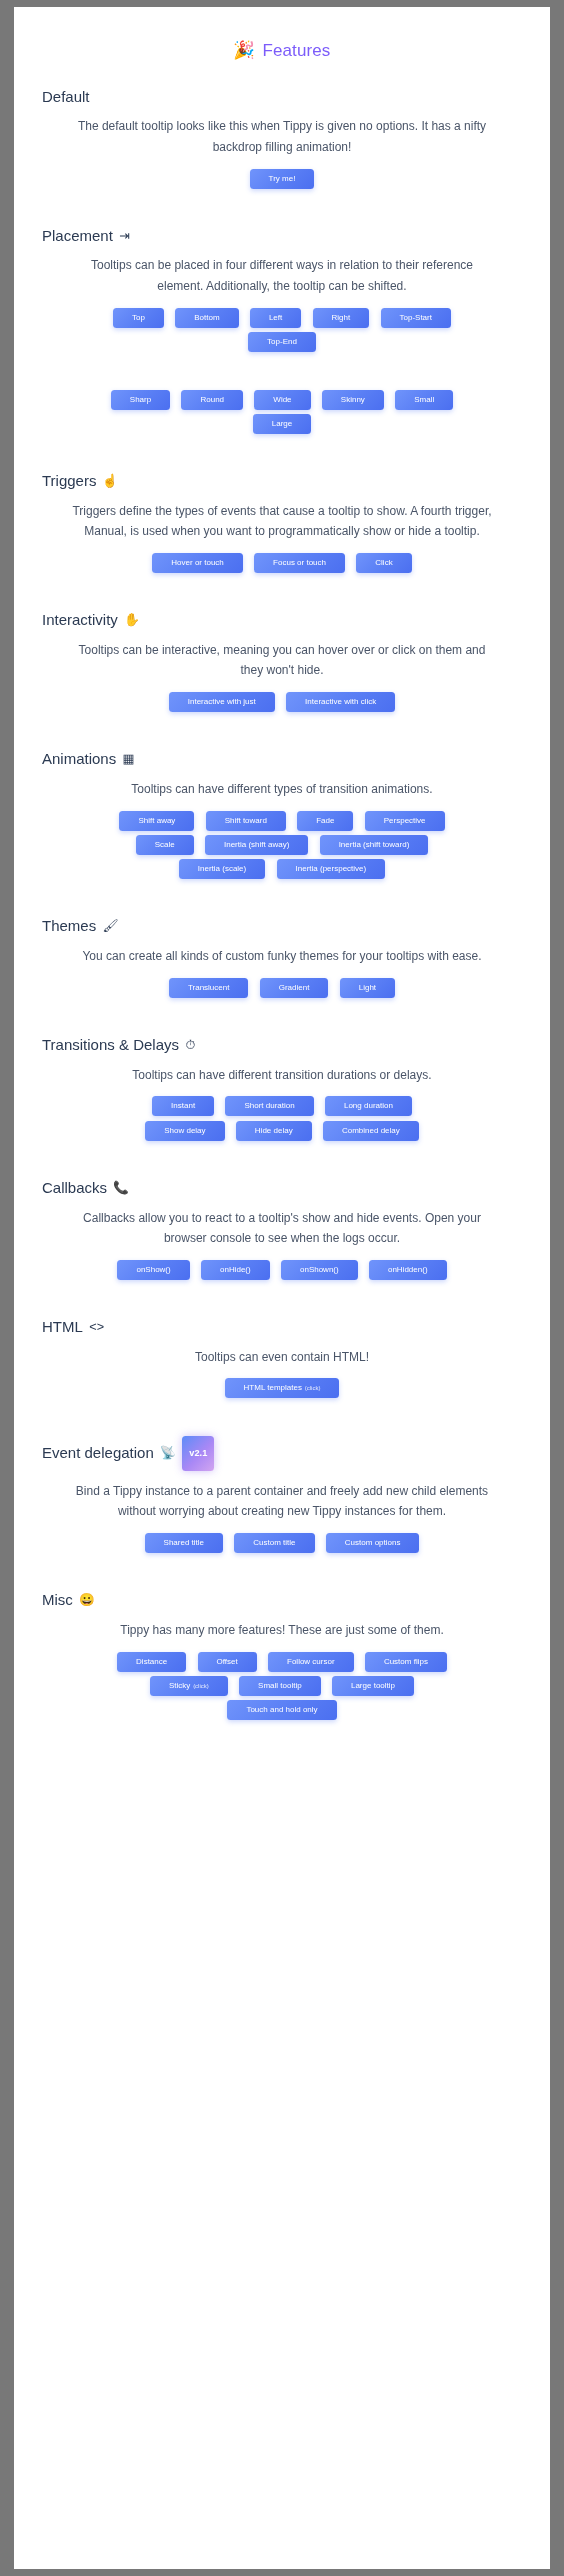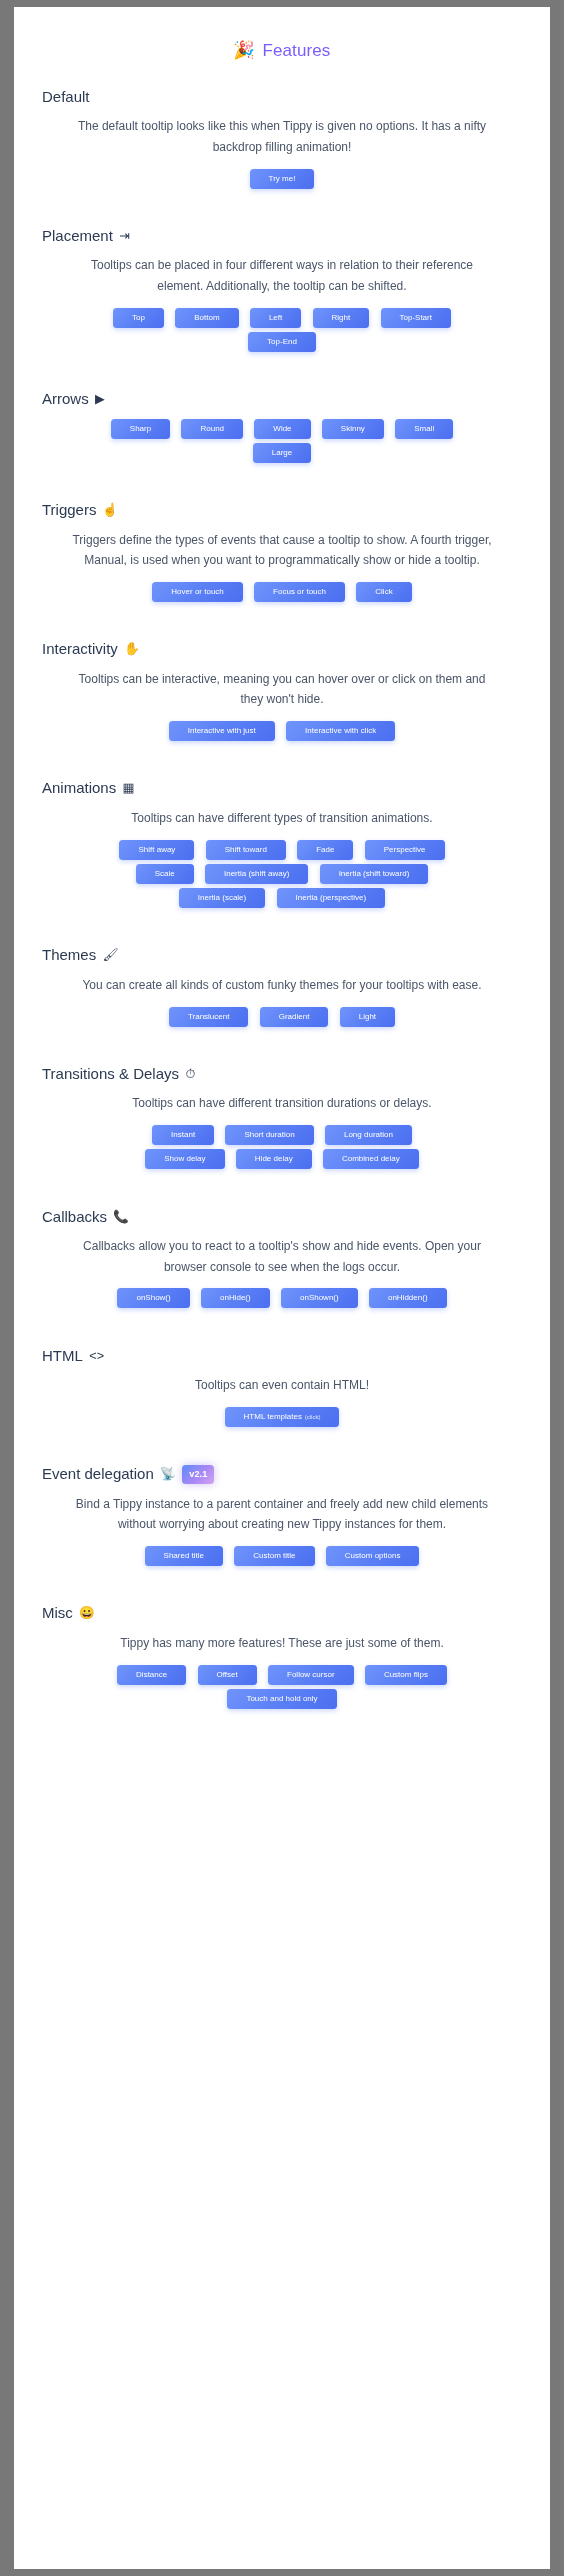--- a/index.html
+++ b/index.html
@@ -66,21 +66,21 @@
   }
   .section-title .sec-emoji {
     font-size: 12.7px;
     line-height: 1;
   }
   .badge {
     display: inline-block;
     font-size: 9.2px;
     font-weight: bold;
     color: #ffffff;
-    padding: 4px 7px;
+    padding: 12px 7px;
     border-radius: 3.5px;
     background: linear-gradient(135deg, #5c8cf8 0%, #a988f5 55%, #d2a5f0 100%);
     box-shadow: 0 0 8.5px rgba(150, 120, 240, 0.45);
     line-height: 1.15;
   }
   .section-desc {
     font-size: 12px;
     color: #4a5568;
     line-height: 1.7;
     max-width: 423px;
@@ -164,24 +164,20 @@
               <span>Top-Start</span>
             </button>
           </div>
           <div class="btn-row">
             <button class="btn">
               <span>Top-End</span>
             </button>
           </div>
         </div>
         <div class="section">
-          <h2 class="section-title">
-            <span>Arrows</span>
-            <span class="sec-emoji">▶</span>
-          </h2>
           <div class="btn-row">
             <button class="btn">
               <span>Sharp</span>
             </button>
             <button class="btn">
               <span>Round</span>
             </button>
             <button class="btn">
               <span>Wide</span>
             </button>
@@ -386,20 +382,32 @@
             </button>
             <button class="btn">
               <span>Follow cursor</span>
             </button>
             <button class="btn">
               <span>Custom flips</span>
             </button>
           </div>
           <div class="btn-row">
             <button class="btn">
+              <span>Sticky</span>
+              <span class="sub">(click)</span>
+            </button>
+            <button class="btn">
+              <span>Small tooltip</span>
+            </button>
+            <button class="btn">
+              <span>Large tooltip</span>
+            </button>
+          </div>
+          <div class="btn-row">
+            <button class="btn">
               <span>Touch and hold only</span>
             </button>
           </div>
         </div>
       </div>
 
   </div>
 </div>
 
 

